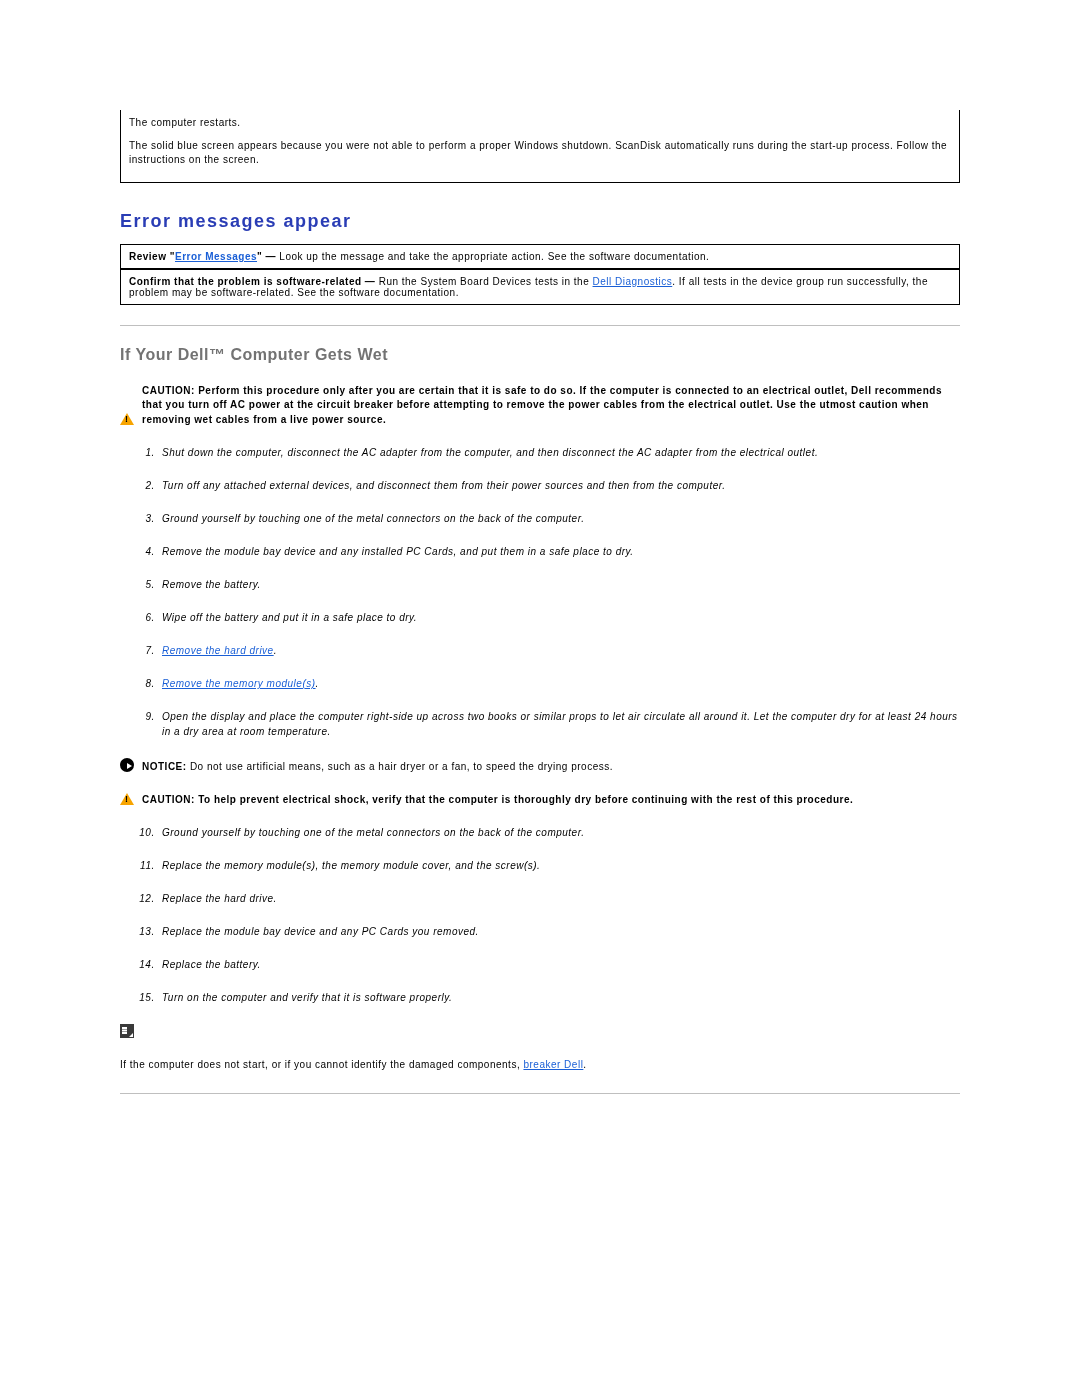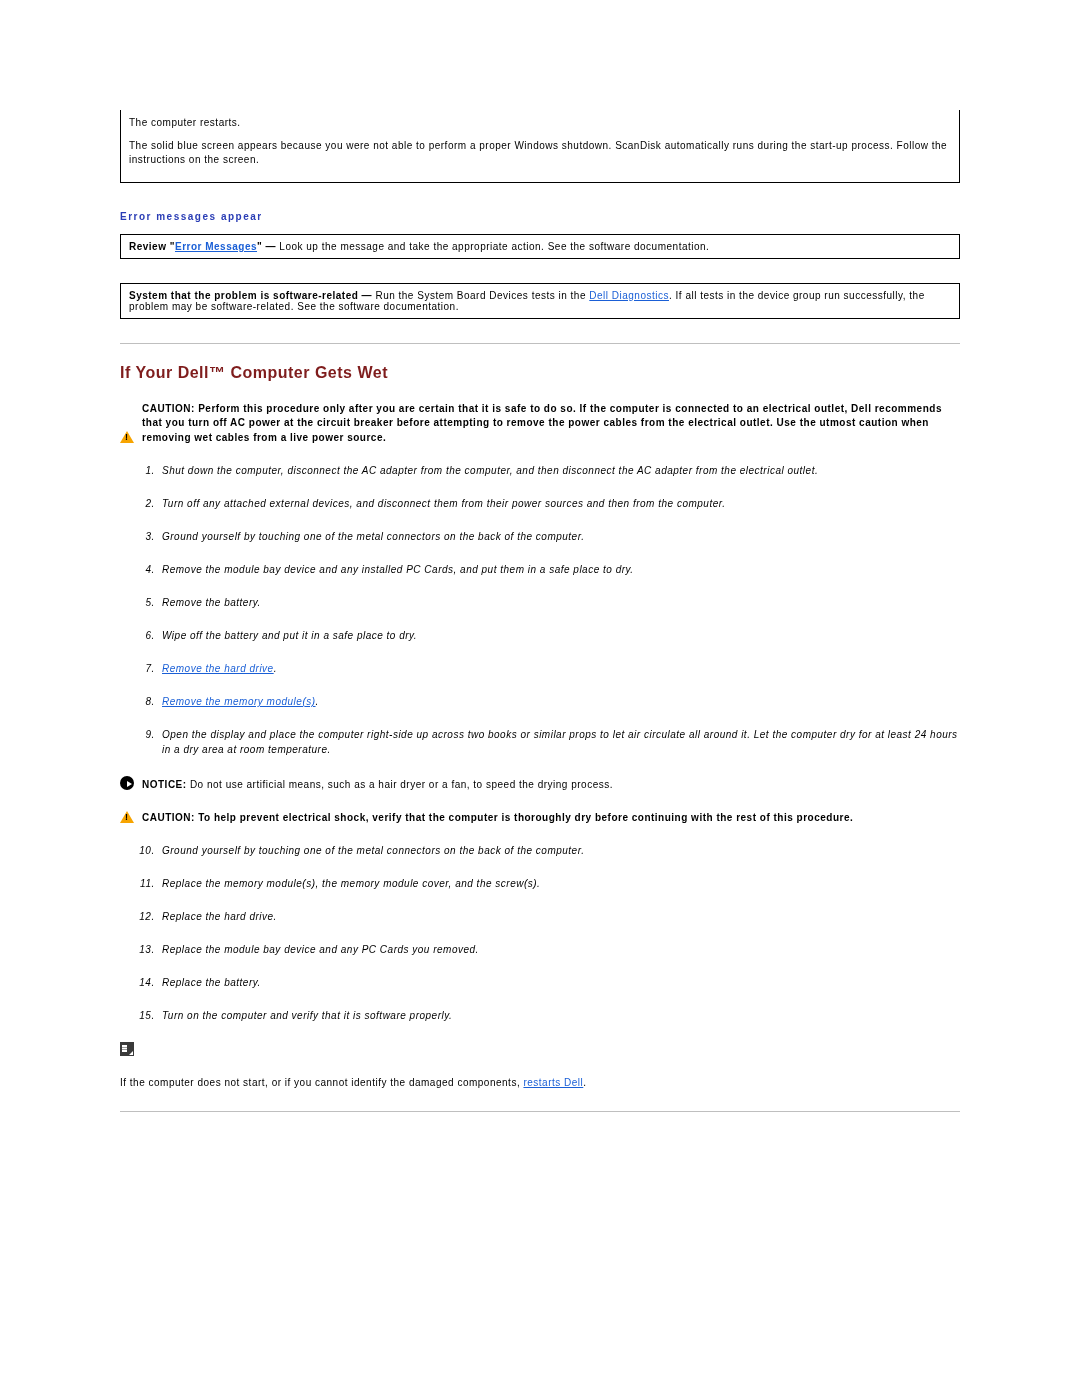--- a/index.html
+++ b/index.html
@@ -12,34 +12,34 @@
     letter-spacing: 0.5px;
   }
   .page {
     width: 840px;
     margin: 0 auto;
     padding: 110px 0 100px 0;
   }
   .box {
     border: 1px solid #000;
     padding: 6px 8px;
-    margin-bottom: 24px;
+    margin-bottom: 0;
   }
   .box-top-open {
     border-top: none;
   }
   .section-subtitle {
     color: #2a3db5;
-    font-size: 10px;
+    font-size: 18px;
     font-weight: bold;
     letter-spacing: 1.5px;
     margin: 28px 0 12px 0;
   }
   .section-title {
-    color: #7f1d1d;
+    color: #737373;
     font-size: 16px;
     font-weight: bold;
     letter-spacing: 0.5px;
     margin: 6px 0 20px 0;
   }
   hr.sep {
     border: none;
     border-top: 1px solid #bfbfbf;
     margin: 20px 0 20px 0;
   }
@@ -148,21 +148,21 @@
     <div class="para">The solid blue screen appears because you were not able to perform a proper Windows shutdown. ScanDisk automatically runs during the start-up process. Follow the instructions on the screen.</div>
   </div>
 
   <div class="section-subtitle">Error messages appear</div>
 
   <div class="box">
     <span class="bold">Review "</span><a class="link bold">Error Messages</a><span class="bold">" —</span><span> Look up the message and take the appropriate action. See the software documentation.</span>
   </div>
 
   <div class="box">
-    <span class="bold">System that the problem is software-related —</span><span> Run the System Board Devices tests in the </span><a class="link">Dell Diagnostics</a><span>. If all tests in the device group run successfully, the problem may be software-related. See the software documentation.</span>
+    <span class="bold">Confirm that the problem is software-related —</span><span> Run the System Board Devices tests in the </span><a class="link">Dell Diagnostics</a><span>. If all tests in the device group run successfully, the problem may be software-related. See the software documentation.</span>
   </div>
 
   <hr class="sep">
 
   <div class="section-title">If Your Dell™ Computer Gets Wet</div>
 
   <div class="caution-row">
     <div class="icon-cell"><span class="icon-triangle"></span></div>
     <div class="callout-text">
       <span class="bold">CAUTION:</span><span class="bold"> Perform this procedure only after you are certain that it is safe to do so. If the computer is connected to an electrical outlet, Dell recommends that you turn off AC power at the circuit breaker before attempting to remove the power cables from the electrical outlet. Use the utmost caution when removing wet cables from a live power source.</span>
@@ -202,18 +202,18 @@
     <li>Replace the module bay device and any PC Cards you removed.</li>
     <li>Replace the battery.</li>
     <li>Turn on the computer and verify that it is software properly.</li>
   </ol>
 
   <div class="note-row">
     <div class="icon-cell"><span class="icon-note"></span></div>
   </div>
 
   <div class="para">
-    <span>If the computer does not start, or if you cannot identify the damaged components, </span><a class="link">restarts Dell</a><span>.</span>
+    <span>If the computer does not start, or if you cannot identify the damaged components, </span><a class="link">breaker Dell</a><span>.</span>
   </div>
 
   <hr class="sep">
 
 </div>
 
 </body></html>

